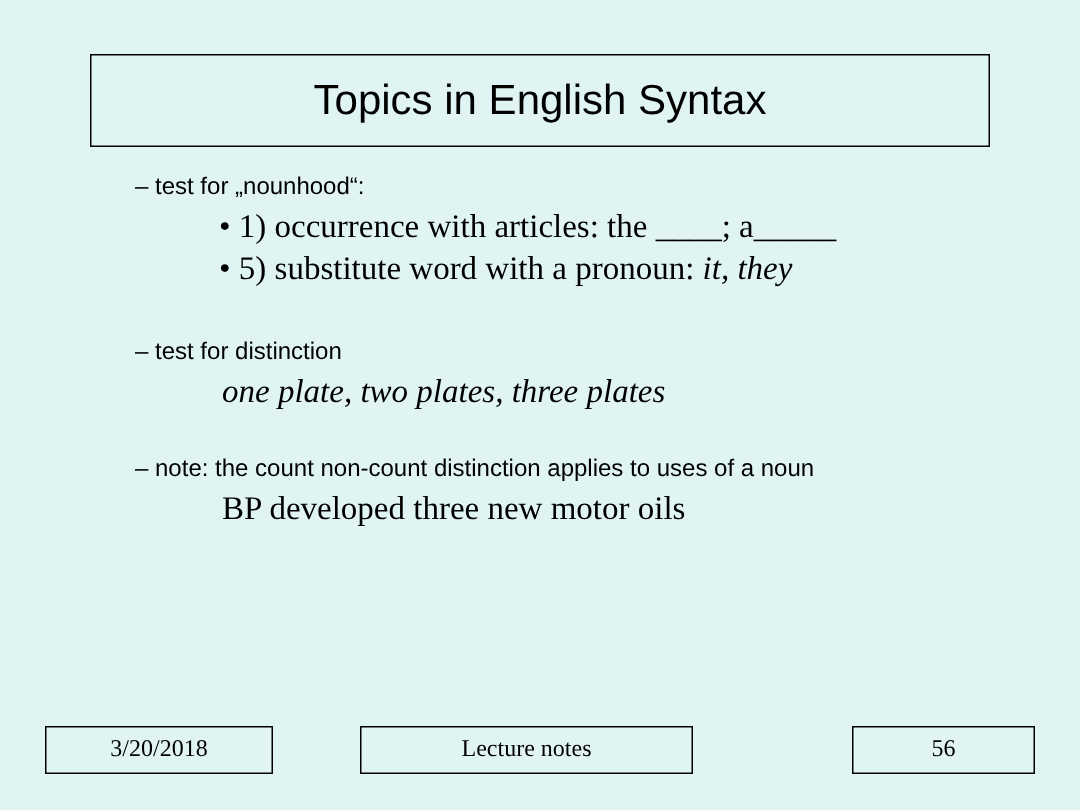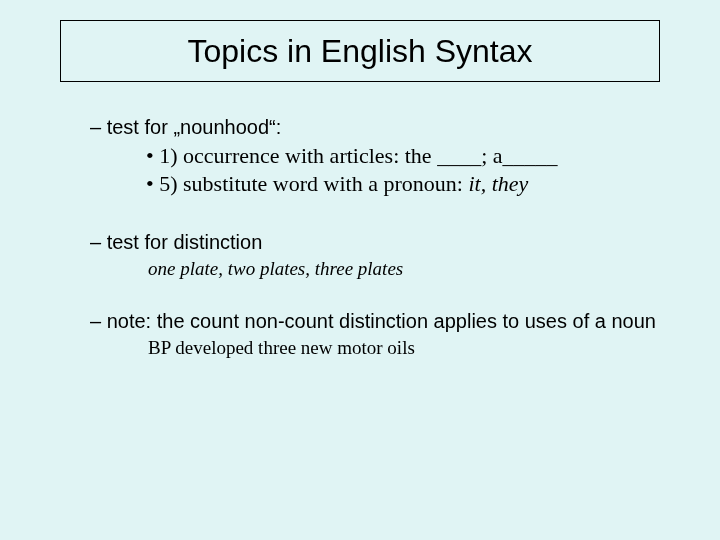--- a/index.html
+++ b/index.html
@@ -13,62 +13,62 @@
     overflow: hidden;
   }
   .slide {
     position: relative;
     width: 720px;
     height: 540px;
     box-sizing: border-box;
   }
   .title-box {
     position: absolute;
-    top: 20px;
+    top: 36px;
     left: 60px;
     right: 60px;
     border: 1px solid #000;
     height: 60px;
     display: flex;
     align-items: center;
     justify-content: center;
     font-family: Arial, Helvetica, sans-serif;
-    font-size: 32px;
+    font-size: 28px;
     background: transparent;
   }
   .body {
     position: absolute;
     top: 110px;
     left: 70px;
     right: 50px;
   }
   .dash-item {
     font-family: Arial, Helvetica, sans-serif;
-    font-size: 20px;
+    font-size: 16px;
     margin-top: 6px;
     margin-bottom: 4px;
     padding-left: 38px;
     text-indent: -18px;
   }
   .dash-item::before {
     content: "–  ";
   }
   .bullet-item {
     font-family: "Times New Roman", Times, serif;
     font-size: 22px;
     margin: 2px 0;
     padding-left: 90px;
     text-indent: -14px;
   }
   .bullet-item::before {
     content: "•  ";
   }
   .example-item {
     font-family: "Times New Roman", Times, serif;
-    font-size: 19px;
+    font-size: 22px;
     margin: 2px 0;
     padding-left: 78px;
   }
   .gap1 { height: 26px; }
   .gap2 { height: 22px; }
   .footer {
     position: absolute;
     bottom: 22px;
     left: 0;
     width: 720px;
@@ -113,14 +113,19 @@
 
 
     <div class="gap2"></div>
 
     <div class="dash-item">note: the count non-count distinction applies to uses of a noun</div>
 
     <div class="example-item">BP developed three new motor oils</div>
 
   </div>
 
+  <div class="footer">
+    <div class="foot-box foot-date">3/20/2018</div>
+    <div class="foot-box foot-center">Lecture notes</div>
+    <div class="foot-box foot-page">56</div>
+  </div>
 
 </div>
 
 </body></html>

